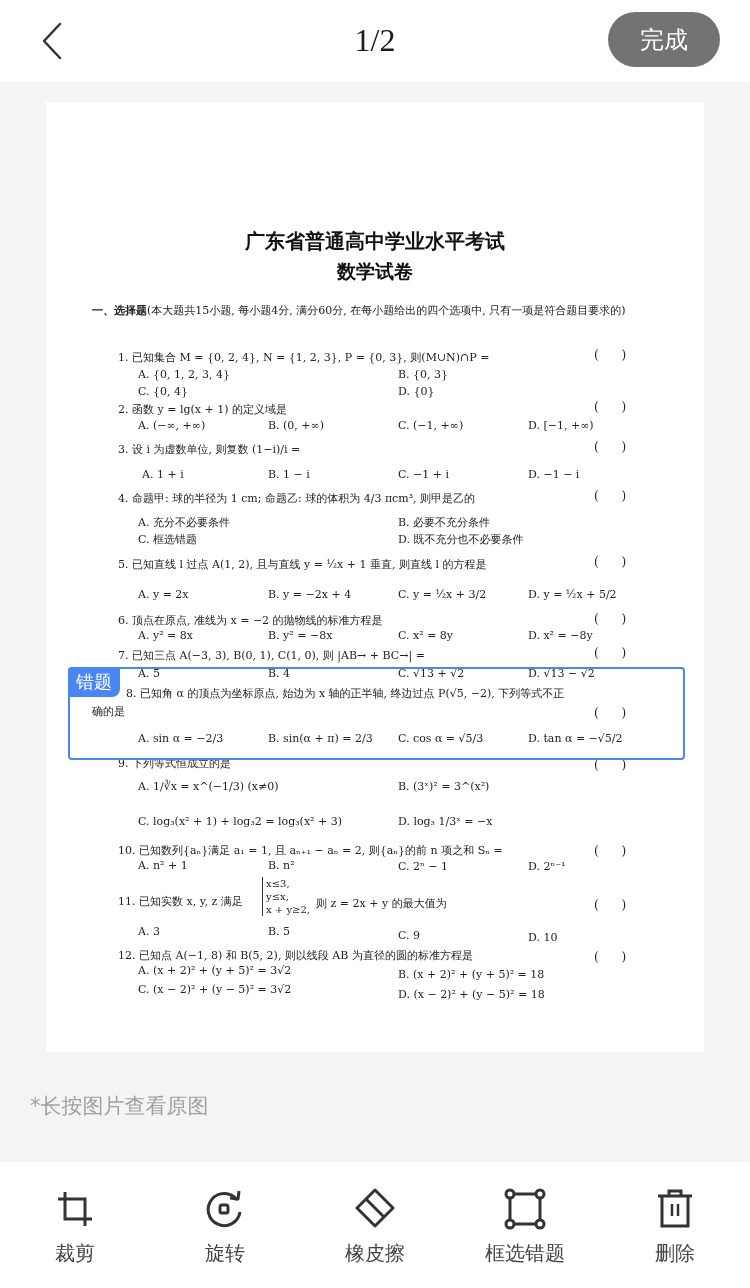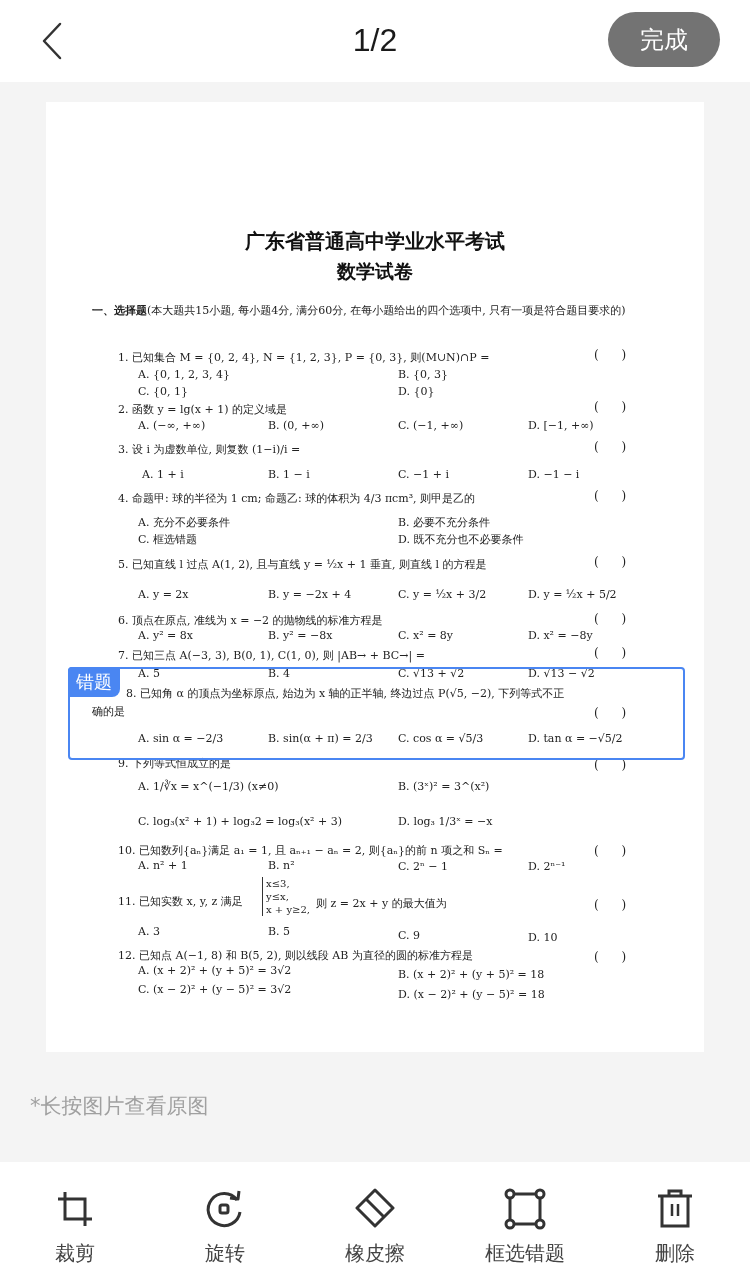--- a/index.html
+++ b/index.html
@@ -1,21 +1,21 @@
 <!DOCTYPE html>
 <html><head>
 <meta charset="utf-8">
 <style>
   * { box-sizing: border-box; margin: 0; padding: 0; }
   html, body { width: 750px; height: 1288px; background: #f4f4f4; overflow: hidden; }
   body { font-family: "DejaVu Sans", "Liberation Sans", sans-serif; position: relative; }
 
   .topbar { position: absolute; left: 0; top: 0; width: 750px; height: 82px; background: #ffffff; }
   .back-btn { position: absolute; left: 30px; top: 16px; width: 50px; height: 50px; cursor: pointer; }
-  .title { position: absolute; left: 0; width: 750px; top: 18px; text-align: center; font-size: 32px; color: #1a1a1a; font-family: Liberation Sans, sans-serif; line-height: 44px; pointer-events: none; }
+  .title { position: absolute; left: 0; width: 750px; top: 18px; text-align: center; font-size: 32px; color: #1a1a1a; font-family: Liberation Serif, serif; line-height: 44px; pointer-events: none; }
   .done-btn { position: absolute; left: 608px; top: 12px; width: 112px; height: 55px; border-radius: 28px; background: #737373; color: #fff; font-size: 24px; border: none; display: flex; align-items: center; justify-content: center; cursor: pointer; }
 
   .viewer { position: absolute; left: 0; top: 82px; width: 750px; height: 1080px; background: #f4f4f4; }
   .paper { position: absolute; left: 46px; top: 20px; width: 658px; height: 950px; background: #ffffff; font-family: "DejaVu Serif", "Liberation Serif", serif; color: #222; }
 
   .doc-title { position: absolute; left: 0; width: 658px; text-align: center; font-weight: bold; color: #111; }
   .doc-title.t1 { top: 126px; font-size: 20px; }
   .doc-title.t2 { top: 157px; font-size: 19px; }
 
   .sec { position: absolute; left: 46px; top: 200px; width: 560px; font-size: 11px; line-height: 17px; color: #222; }
@@ -54,21 +54,21 @@
     <div class="doc-title t2">数学试卷</div>
 
     <div class="sec">
       <span class="h">一、选择题</span><span>(本大题共15小题, 每小题4分, 满分60分, 在每小题给出的四个选项中, 只有一项是符合题目要求的)</span>
     </div>
 
     <div class="q" style="left:72px; top:248px;"><span>1.</span> <span>已知集合 M = {0, 2, 4}, N = {1, 2, 3}, P = {0, 3}, 则(M∪N)∩P =</span></div>
     <div class="paren" style="top:246px;">(      )</div>
     <div class="opt" style="left:92px; top:266px;">A. {0, 1, 2, 3, 4}</div>
     <div class="opt" style="left:352px; top:266px;">B. {0, 3}</div>
-    <div class="opt" style="left:92px; top:283px;">C. {0, 1}</div>
+    <div class="opt" style="left:92px; top:283px;">C. {0, 4}</div>
     <div class="opt" style="left:352px; top:283px;">D. {0}</div>
 
     <div class="q" style="left:72px; top:300px;"><span>2.</span> <span>函数 y = lg(x + 1) 的定义域是</span></div>
     <div class="paren" style="top:298px;">(      )</div>
     <div class="opt" style="left:92px; top:317px;">A. (−∞, +∞)</div>
     <div class="opt" style="left:222px; top:317px;">B. (0, +∞)</div>
     <div class="opt" style="left:352px; top:317px;">C. (−1, +∞)</div>
     <div class="opt" style="left:482px; top:317px;">D. [−1, +∞)</div>
 
     <div class="q" style="left:72px; top:340px;"><span>3.</span> <span>设 i 为虚数单位, 则复数 (1−i)/i =</span></div>

